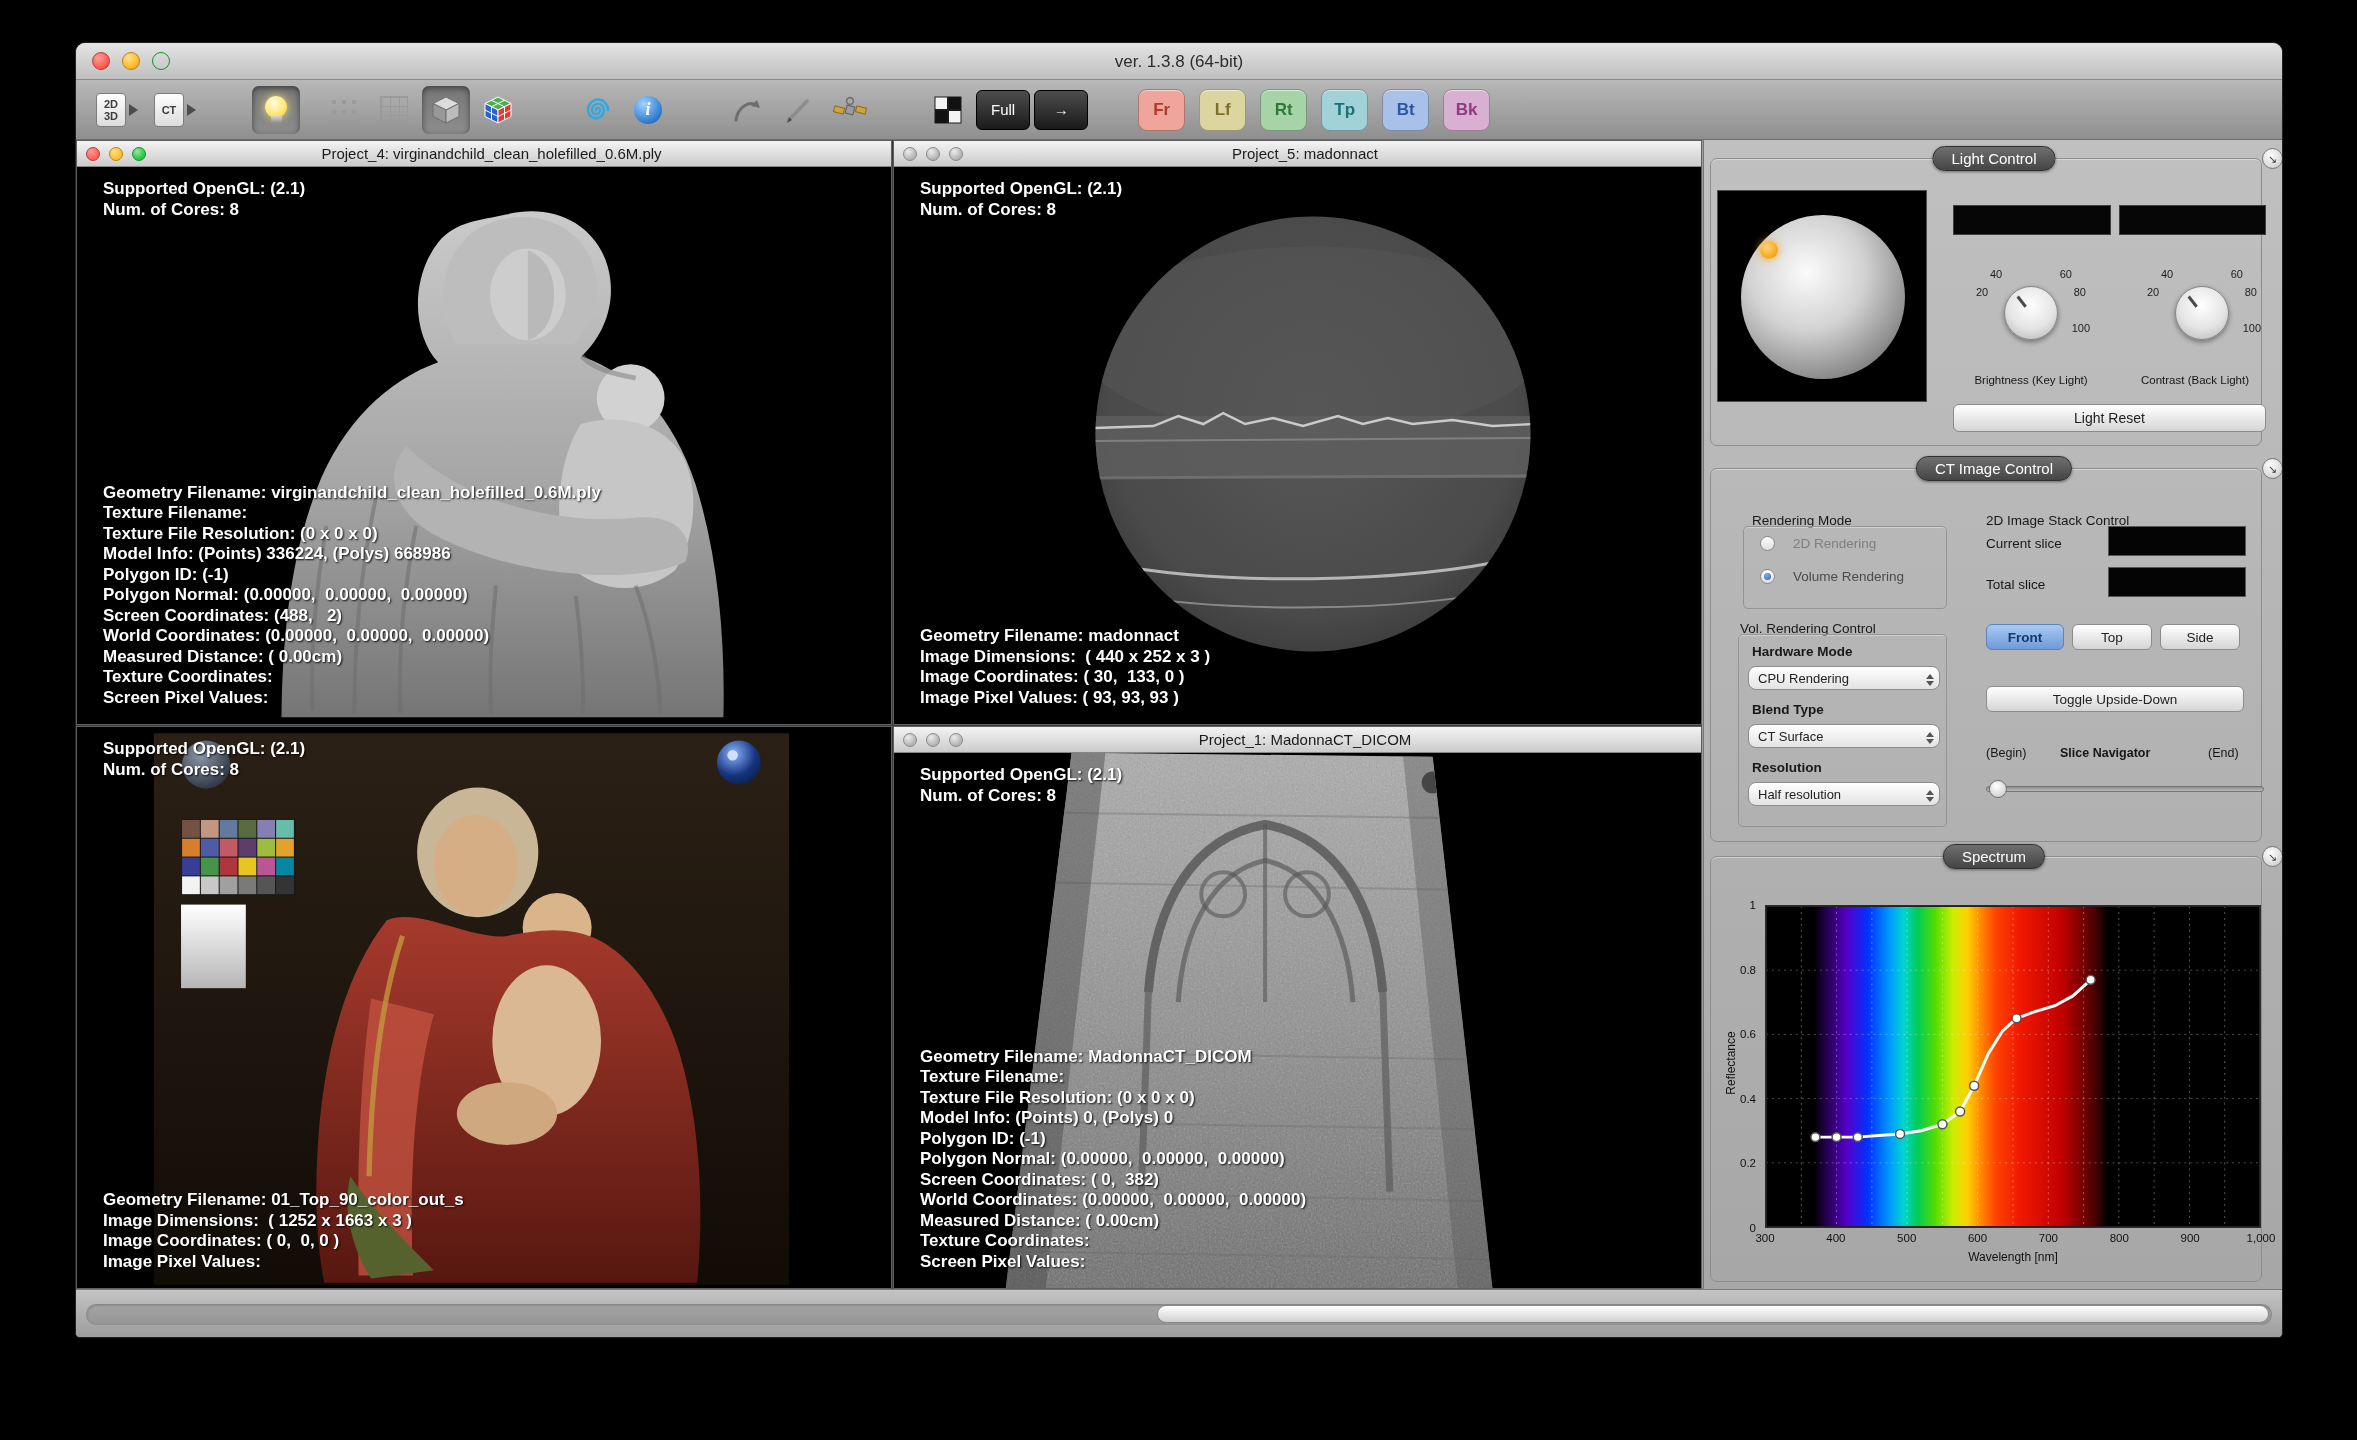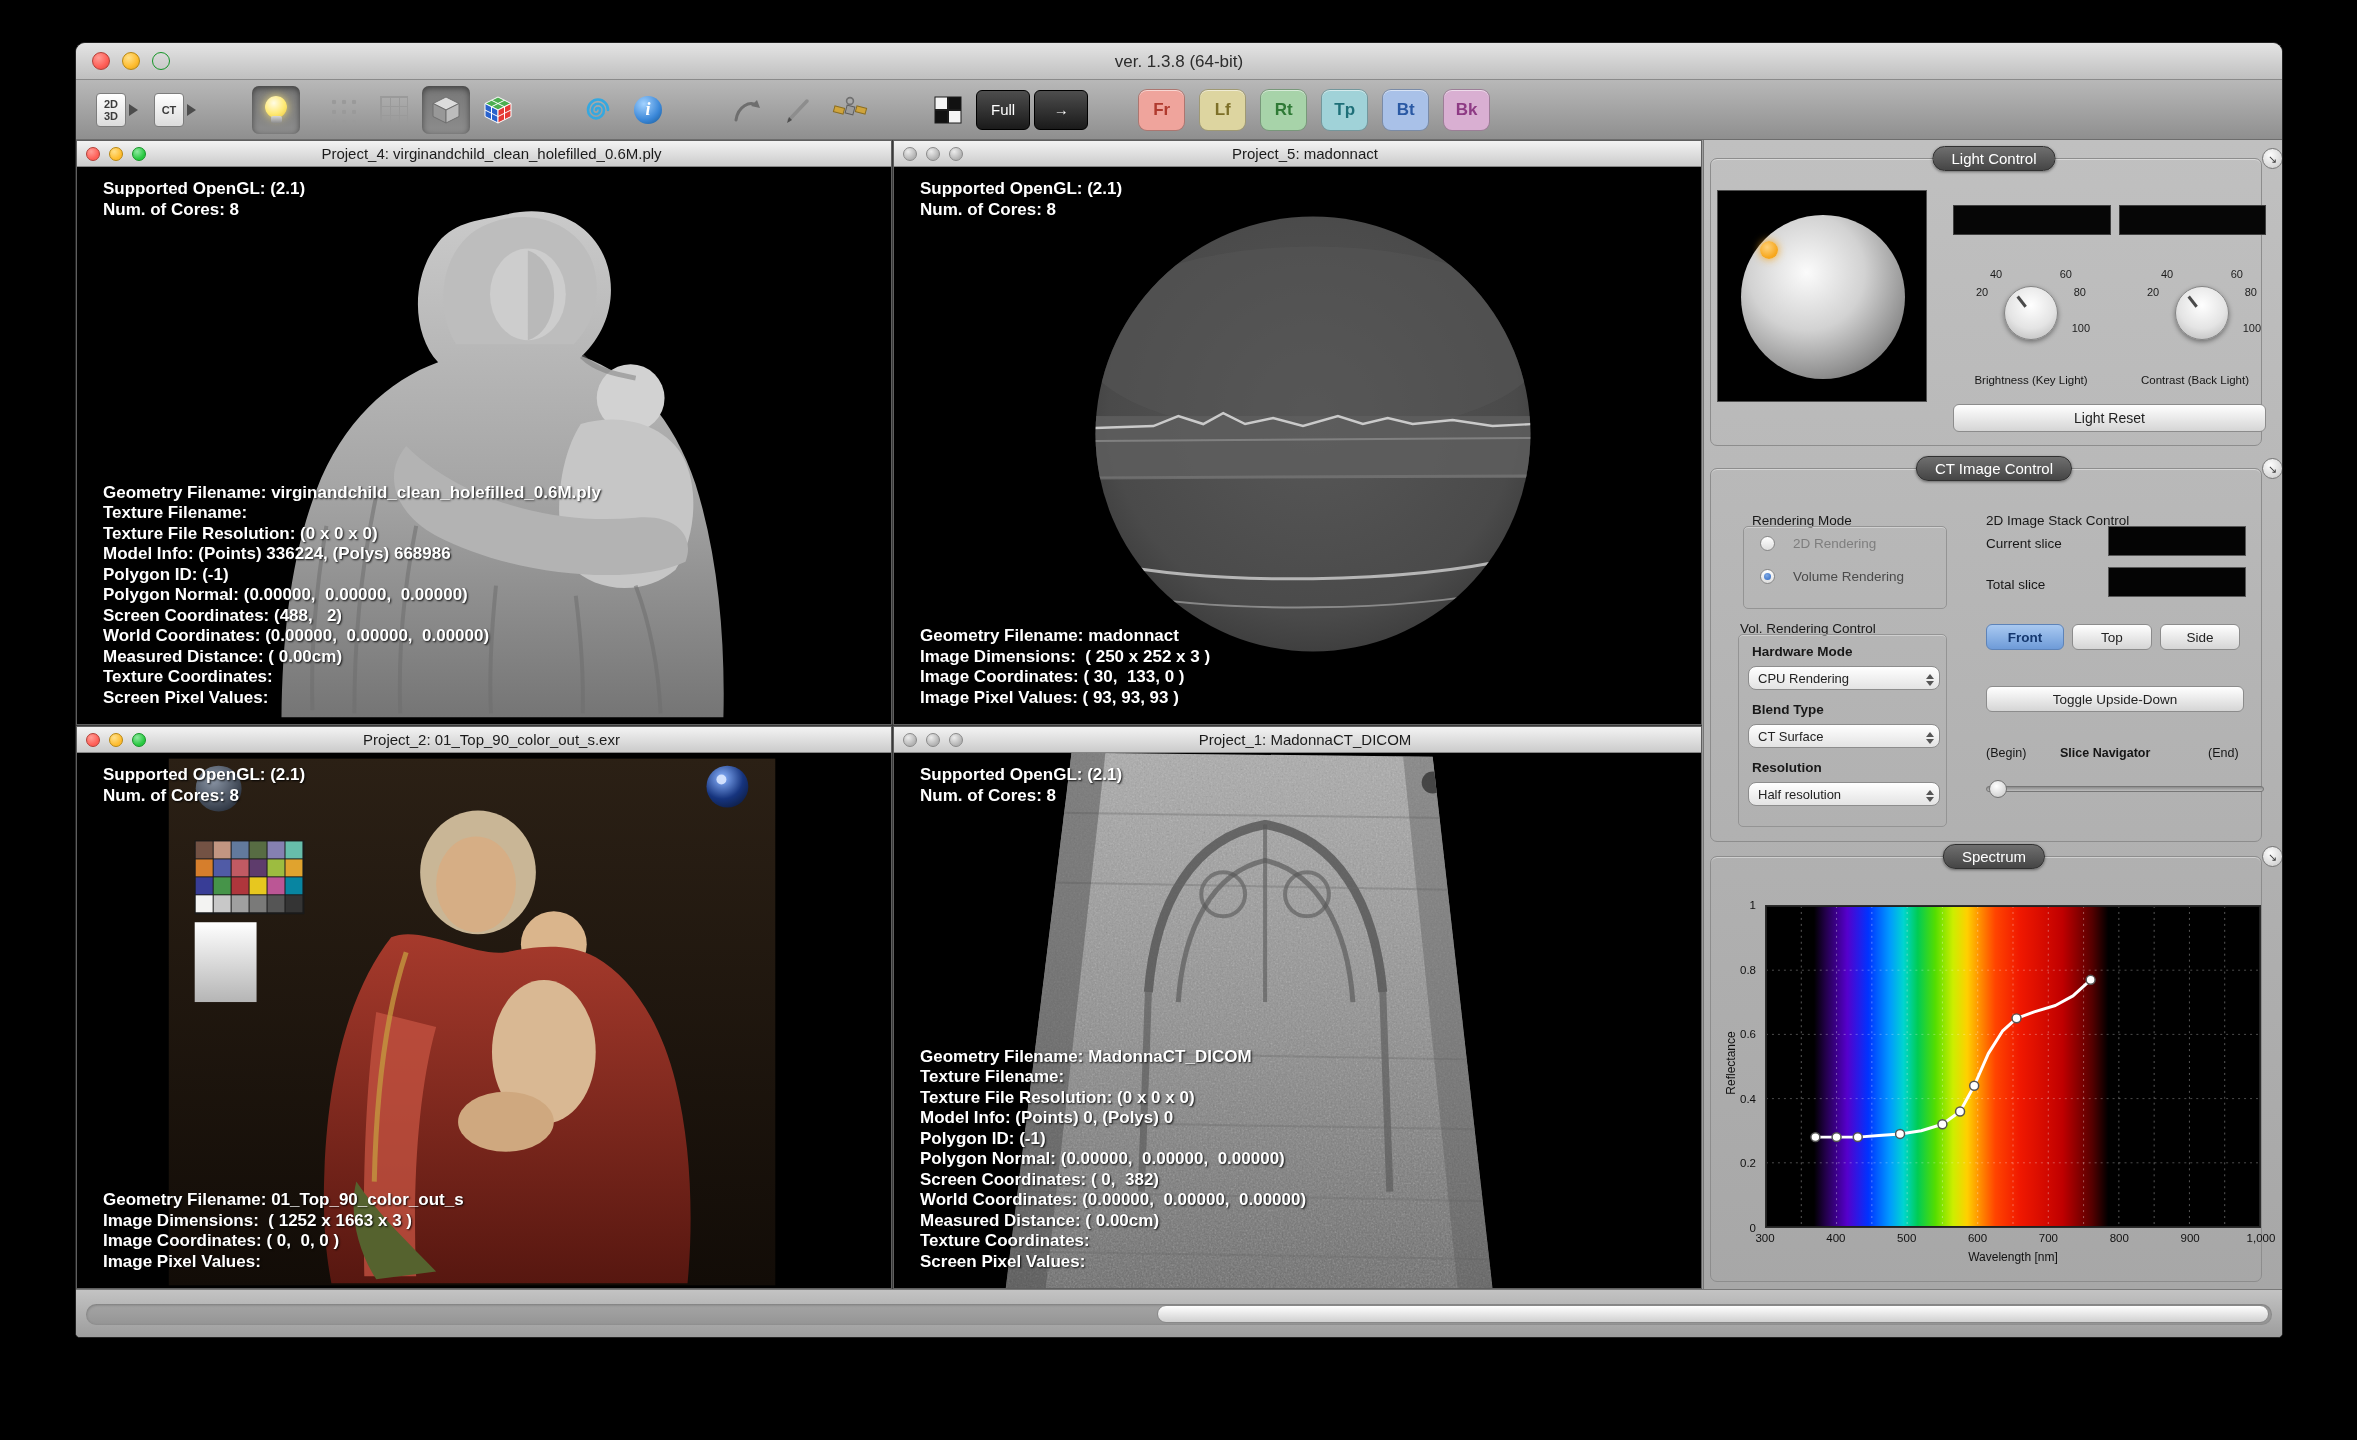--- a/index.html
+++ b/index.html
@@ -380,36 +380,28 @@
           </g>
         </svg>
         <div class="ovl ovl-top">
 
         <div class="ovl-line">Supported OpenGL: (2.1)</div>
             <div class="ovl-line">Num. of Cores: 8</div>
           </div>
         <div class="ovl ovl-bottom">
 
         <div class="ovl-line">Geometry Filename: madonnact</div>
-            <div class="ovl-line">Image Dimensions:  ( 250 x 252 x 3 )</div>
+            <div class="ovl-line">Image Dimensions:  ( 440 x 252 x 3 )</div>
             <div class="ovl-line">Image Coordinates: ( 30,  133, 0 )</div>
             <div class="ovl-line">Image Pixel Values: ( 93, 93, 93 )</div>
           </div>
       </div>
     </div>
 
     <div class="vp vp3">
-      <div class="vp-titlebar">
-        <span class="vp-lights">
-          <i class="vp-light vred"></i>
-          <i class="vp-light vyellow"></i>
-          <i class="vp-light vgreen"></i>
-        </span>
-        <span class="vp-title">Project_2: 01_Top_90_color_out_s.exr</span>
-      </div>
       <div class="vp-content">
         <svg class="scene" viewBox="0 0 816 537" preserveAspectRatio="xMidYMid slice">
           <defs>
             <linearGradient id="g3bg" x1="0" y1="0" x2="0" y2="1">
               <stop offset="0" stop-color="#2b2015"></stop>
                 <stop offset="1" stop-color="#120c07"></stop>
             </linearGradient>
             <linearGradient id="g3robe" x1="0" y1="0" x2="0" y2="1">
               <stop offset="0" stop-color="#a63a2c"></stop>
                 <stop offset="1" stop-color="#571710"></stop>

